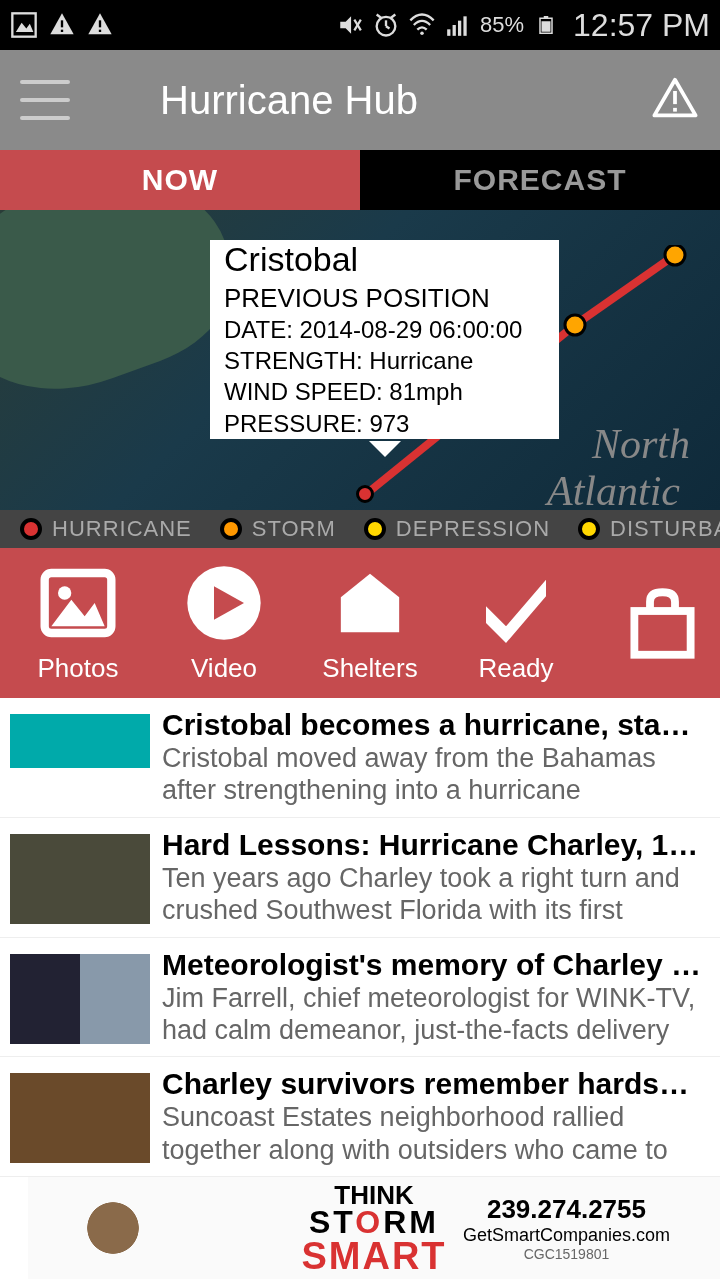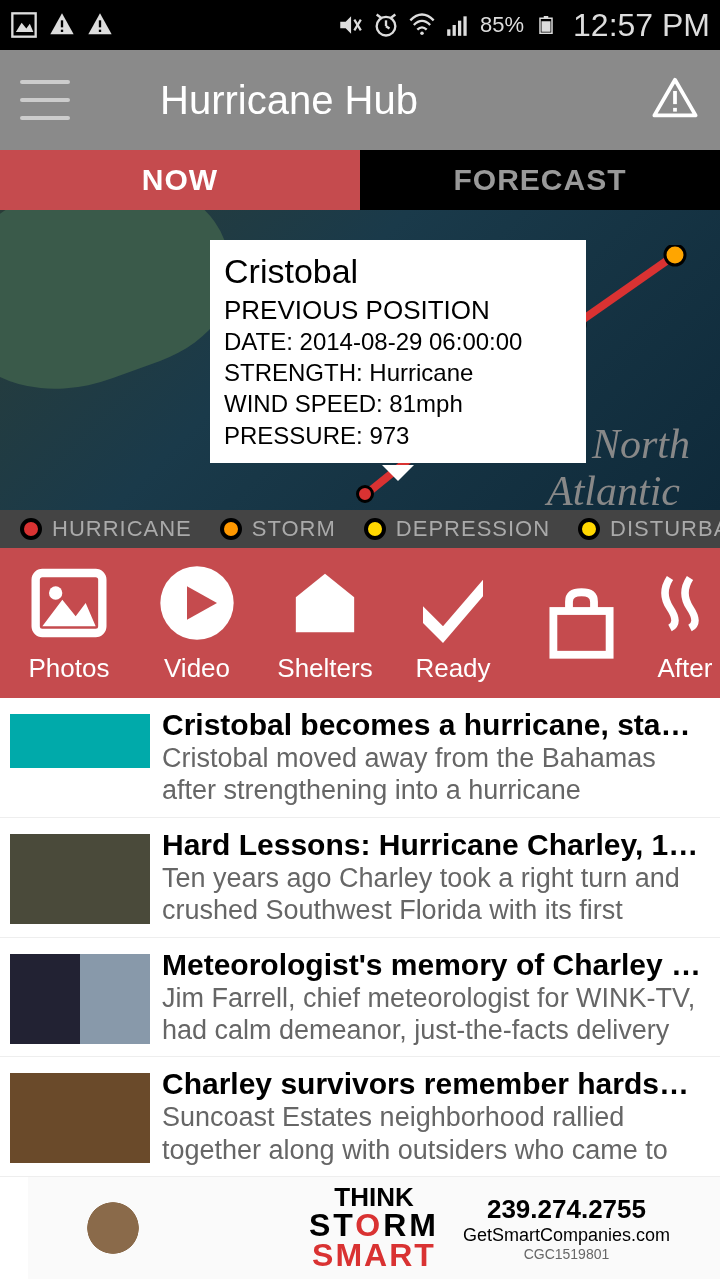--- a/index.html
+++ b/index.html
@@ -28,36 +28,36 @@
 
 
 .map-area { height: 300px; background: linear-gradient(135deg, #2a3d38 0%, #1a3a4a 40%, #0f2a3a 100%); position: relative; overflow: hidden; }
 .map-land { position: absolute; left: -50px; top: -30px; width: 280px; height: 200px; background: #3a5a4a; border-radius: 50% 60% 40% 50%; transform: rotate(-20deg); }
 .map-label-north { position: absolute; right: 30px; top: 210px; font-style: italic; font-size: 42px; color: #888; font-family: Georgia, serif; }
 .map-label-atlantic { position: absolute; right: 40px; bottom: -5px; font-style: italic; font-size: 42px; color: #888; font-family: Georgia, serif; }
 .track-line { position: absolute; left: 355px; top: 35px; width: 360px; height: 270px; }
 .track-line line { stroke: #d93232; stroke-width: 8; }
 .track-dot { fill: #ffa500; stroke: #000; stroke-width: 3; }
 .current-dot { position: absolute; left: 356px; top: 275px; width: 18px; height: 18px; background: #d93232; border: 3px solid #000; border-radius: 50%; }
-.popup { position: absolute; left: 210px; top: 30px; width: 376px; background: #fff; padding: 12px 14px; z-index: 5; }
+.popup { position: absolute; left: 210px; top: 30px; width: 349px; background: #fff; padding: 0 14px; z-index: 5; }
 .popup::after { content:""; position:absolute; left:50%; bottom:-18px; margin-left:-16px; border:16px solid transparent; border-top-color:#fff; border-bottom:none; }
 .popup-name { font-size: 34px; font-weight: 400; }
 .popup-subtitle { font-size: 26px; margin-top: 4px; }
 .popup-row { font-size: 24px; line-height: 1.3; }
 
 
 .legend { height: 38px; background: #444; display: flex; align-items: center; padding: 0 20px; gap: 28px; }
 .legend-item { display: flex; align-items: center; gap: 10px; color: #aaa; font-size: 22px; letter-spacing: 1px; }
 .legend-dot { width: 22px; height: 22px; border-radius: 50%; border: 4px solid #000; }
 .ld-red { background: #d93232; }
 .ld-orange { background: #ff9800; }
 .ld-yellow { background: #ffd700; }
 
 
-.actions { height: 150px; background: #c54b4e; display: flex; align-items: center; padding: 0 5px; overflow: hidden; }
+.actions { height: 150px; background: #c54b4e; display: flex; align-items: center; padding: 0 14px; overflow: hidden; gap: 18px; }
 .action { flex: 0 0 128px; display: flex; flex-direction: column; align-items: center; justify-content: center; gap: 10px; color: #fff; }
 .action-icon { width: 80px; height: 80px; display: flex; align-items: center; justify-content: center; }
 .action-label { font-size: 26px; font-weight: 300; }
 .action-after { flex: 0 0 70px; }
 
 
 .news { background: #fff; }
 .news-item { display: flex; padding: 10px 14px 10px 10px; border-bottom: 1px solid #eee; gap: 12px; }
 .news-thumb { width: 140px; height: 90px; background: #888; flex-shrink: 0; margin-top: 6px; }
 .thumb-1 { background: linear-gradient(180deg, #0aa 60%, #fff 60%); }
@@ -68,21 +68,21 @@
 .news-title { font-size: 30px; font-weight: 700; white-space: nowrap; overflow: hidden; text-overflow: ellipsis; }
 .news-summary { font-size: 27px; color: #666; font-weight: 300; line-height: 1.2; }
 
 
 .ad { height: 102px; background: #fafafa; display: flex; align-items: center; justify-content: center; position: relative; margin-left: 28px; }
 .ad-mascot { position: absolute; left: 40px; width: 90px; height: 90px; background: radial-gradient(circle, #8a6a4a 40%, transparent 41%); }
 .ad-text1 { text-align: center; line-height: 0.95; }
 .ad-think { font-size: 26px; font-weight: 700; }
 .ad-storm { font-size: 32px; font-weight: 900; letter-spacing: 3px; }
 .ad-storm .o { color: #d93232; }
-.ad-smart { font-size: 32px; font-weight: 900; color: #d93232; letter-spacing: 2px; }
+.ad-smart { font-size: 38px; font-weight: 900; color: #d93232; letter-spacing: 2px; }
 .ad-right { position: absolute; right: 50px; text-align: center; }
 .ad-phone { font-size: 26px; font-weight: 700; }
 .ad-url { font-size: 18px; }
 .ad-lic { font-size: 14px; color: #666; }
 </style>
 </head>
 <body>
 
 <div class="status-bar">
   <div class="status-left">

